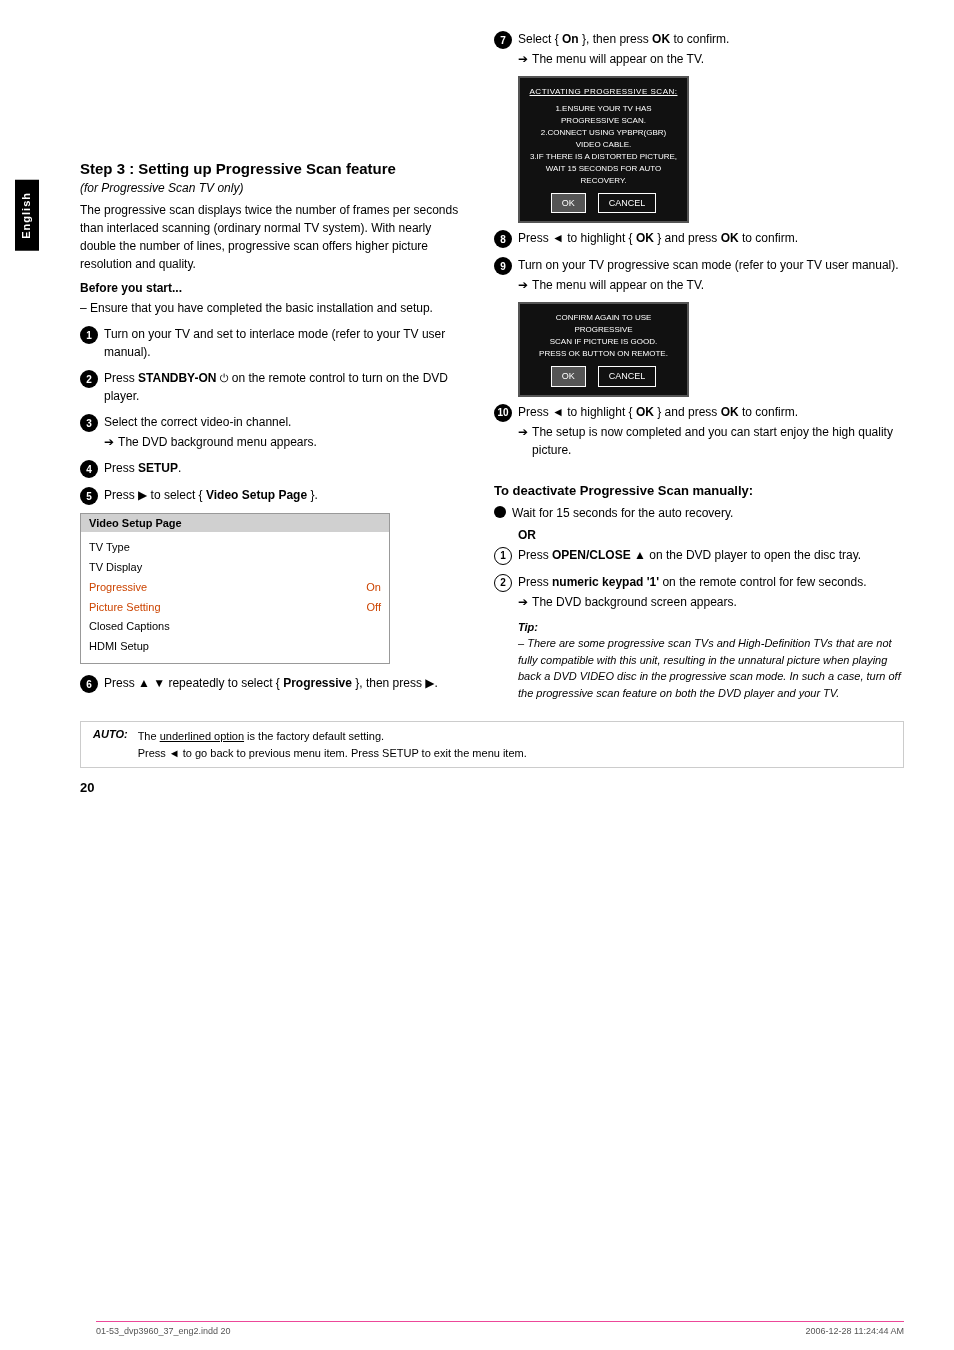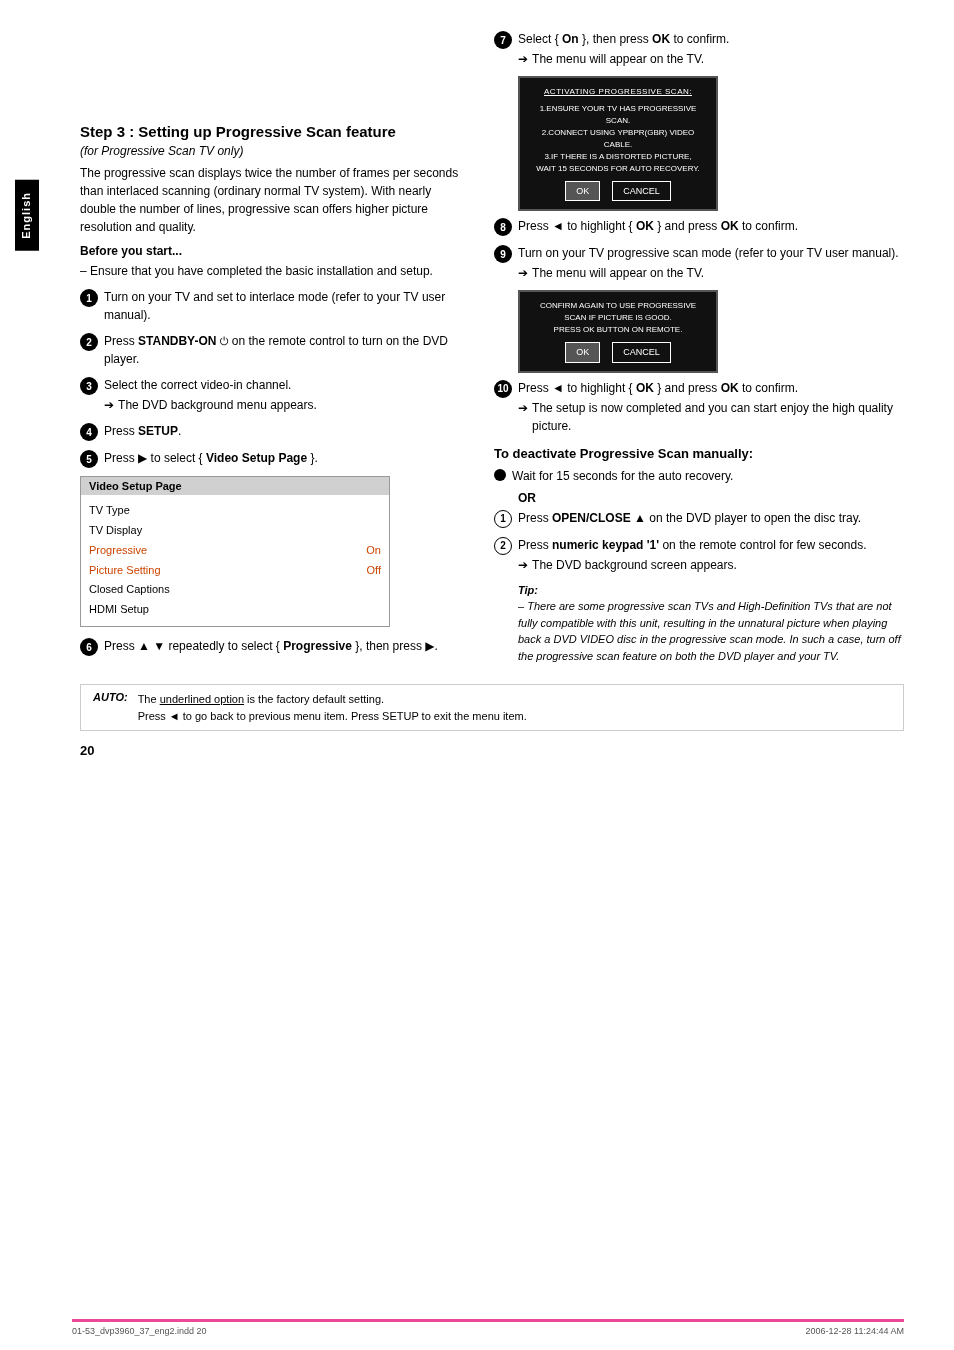--- a/index.html
+++ b/index.html
@@ -144,21 +144,21 @@
       justify-content: space-between;
     }
     .setup-box-row.highlighted {
       color: #ff6600;
     }
     
     .screen-box {
       border: 2px solid #555;
       background: #111;
       color: #fff;
-      width: 200px;
+      width: 171px;
       font-size: 9px;
       padding: 8px;
       margin: 6px 0 6px 24px;
       text-align: center;
       line-height: 1.6;
     }
     .screen-box-title {
       font-size: 8px;
       text-decoration: underline;
       margin-bottom: 4px;
@@ -226,45 +226,45 @@
     
     .page-number {
       margin-top: 12px;
       font-size: 13px;
       font-weight: bold;
     }
     
     .footer-info {
       position: absolute;
       bottom: 14px;
-      left: 72px;
+      left: 96px;
       right: 50px;
       display: flex;
       justify-content: space-between;
       font-size: 9px;
       color: #555;
-      border-top: 3px solid #ec4899;
+      border-top: 1px solid #ec4899;
       padding-top: 4px;
     }
     .or-line {
       font-weight: bold;
       margin: 4px 0 4px 24px;
       font-size: 12px;
     }
     .tip-italic {
       font-style: italic;
       font-size: 11px;
       margin-left: 24px;
       margin-top: 4px;
       line-height: 1.5;
     }
     .deactivate-heading {
       font-weight: bold;
       font-size: 13px;
-      margin: 11px 0 6px 0;
+      margin: 24px 0 6px 0;
     }
   </style>
 </head>
 <body>
 
 <div class="page-outer">
 
   <div class="sidebar-tab">
     <span>English</span>
   </div>

